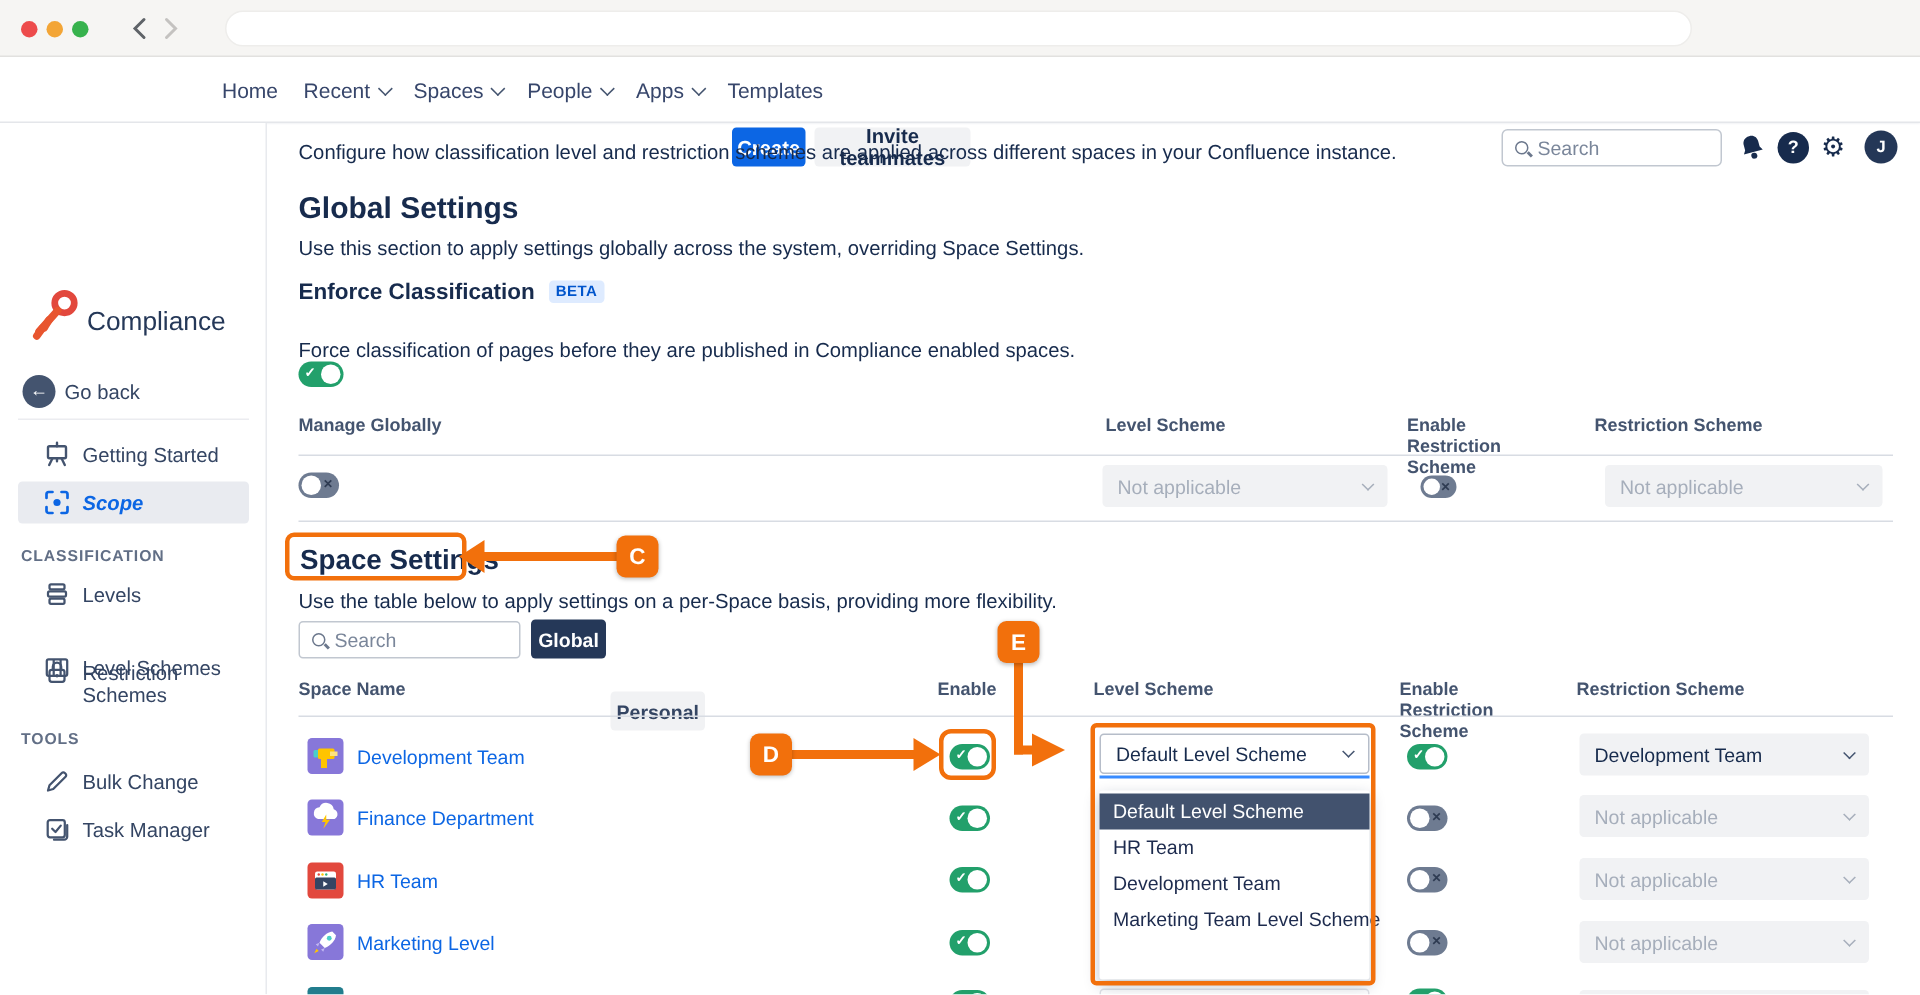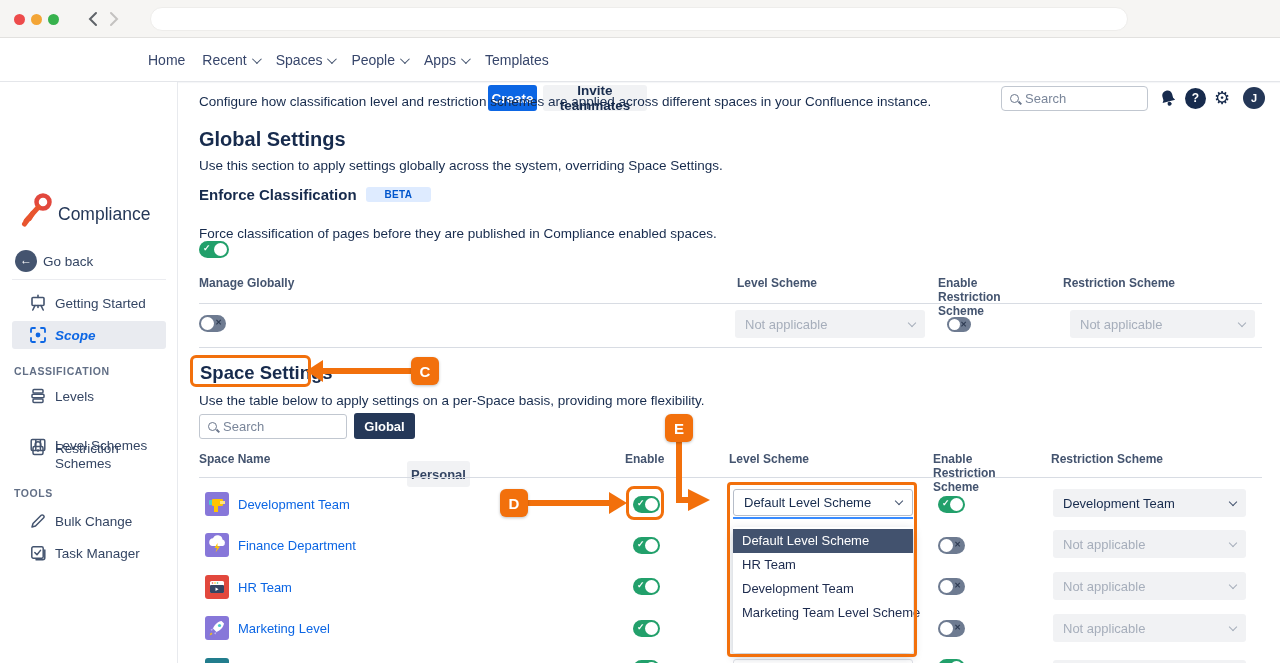--- a/index.html
+++ b/index.html
@@ -41,21 +41,21 @@
   .sb-icon { position:absolute; left:17px; top:5px; width:18px; height:18px; }
   .sb-section { position:absolute; left:14px; font-size:10.5px; font-weight:700; letter-spacing:0.6px; color:#626F86; }
   .goback-circle { position:absolute; left:15px; top:168px; width:22px; height:22px; border-radius:50%; background:#44546F; color:#fff; }
   .goback-circle::before { content:"\2190"; position:absolute; left:0; right:0; top:3px; text-align:center; font-size:12px; font-weight:700; }
 
   
   .p14 { font-size:13.5px; color:#172B4D; }
   .h20 { font-size:20px; font-weight:700; color:#172B4D; }
   .h15 { font-size:15px; font-weight:700; color:#172B4D; }
   .h19 { font-size:18.5px; font-weight:700; color:#172B4D; }
-  .beta { display:inline-block; background:#DEEBFF; color:#0055CC; font-size:10px; font-weight:700; padding:2px 19px; border-radius:3px; letter-spacing:0.3px; }
+  .beta { display:inline-block; background:#DEEBFF; color:#0055CC; font-size:10px; font-weight:700; padding:2px 5px; border-radius:3px; letter-spacing:0.3px; }
   .col-hdr { position:absolute; font-size:12px; font-weight:600; color:#44546F; line-height:14px; }
   .hline { position:absolute; left:199px; width:1063px; height:1px; background:#D8DCE3; }
 
   
   .toggle { position:absolute; width:27px; height:17px; border-radius:9px; cursor:pointer; }
   .toggle .knob { position:absolute; top:2px; width:13px; height:13px; border-radius:50%; background:#fff; }
   .toggle.on { background:#22A06B; }
   .toggle.on .knob { right:2px; }
   .toggle.on::before { content:"\2713"; position:absolute; left:4px; top:2px; font-size:9px; font-weight:700; color:#fff; }
   .toggle.off { background:#6E7B91; }
@@ -75,21 +75,21 @@
   .menu { position:absolute; left:733px; top:527px; width:180px; height:126px; background:#fff; box-shadow:0 4px 10px rgba(9,30,66,0.25); border-radius:2px; padding-top:2px; }
   .menu .opt { height:24px; line-height:24px; padding-left:9px; font-size:13px; color:#1D2B4E; cursor:pointer; white-space:nowrap; }
   .menu .opt.sel { background:#42526E; color:#fff; }
 
   
   .space-icon { position:absolute; left:205px; width:24px; height:24px; border-radius:3px; overflow:hidden; }
   .space-link { position:absolute; left:238px; font-size:13px; font-weight:500; color:#0C66E4; cursor:pointer; }
 
   
   .ss-search { position:absolute; left:199px; top:414px; width:148px; height:25px; border:1px solid #C1C7D0; border-radius:3px; display:flex; align-items:center; gap:6px; padding:0 8px; background:#fff; }
-  .btn-global { position:absolute; left:354px; top:413px; width:61px; height:26px; background:#253858; color:#fff; font-size:13px; font-weight:600; border:none; border-radius:3px; cursor:pointer; }
+  .btn-global { position:absolute; left:354px; top:413px; width:50px; height:26px; background:#253858; color:#fff; font-size:13px; font-weight:600; border:none; border-radius:3px; cursor:pointer; }
   .btn-personal { position:absolute; left:407px; top:413px; width:63px; height:26px; background:#F1F2F4; color:#344563; font-size:13px; font-weight:600; border:none; border-radius:3px; cursor:pointer;margin-top:48px; }
   .ann-badge { position:absolute; width:28px; height:28px; background:#F2700C; border-radius:6px; color:#fff; font-size:15px; font-weight:700; display:flex; align-items:center; justify-content:center; box-shadow:0 1px 3px rgba(0,0,0,0.25); z-index:40; }
   .ann-box { position:absolute; border:3px solid #F2700C; border-radius:6px; z-index:30; pointer-events:none; }
   .ann-bar { position:absolute; background:#F2700C; z-index:35; }
   .ann-head-l { position:absolute; width:0; height:0; border-top:11px solid transparent; border-bottom:11px solid transparent; border-right:17px solid #F2700C; z-index:35; }
   .ann-head-r { position:absolute; width:0; height:0; border-top:11px solid transparent; border-bottom:11px solid transparent; border-left:18px solid #F2700C; z-index:35; }
 </style>
 </head>
 <body>
 

